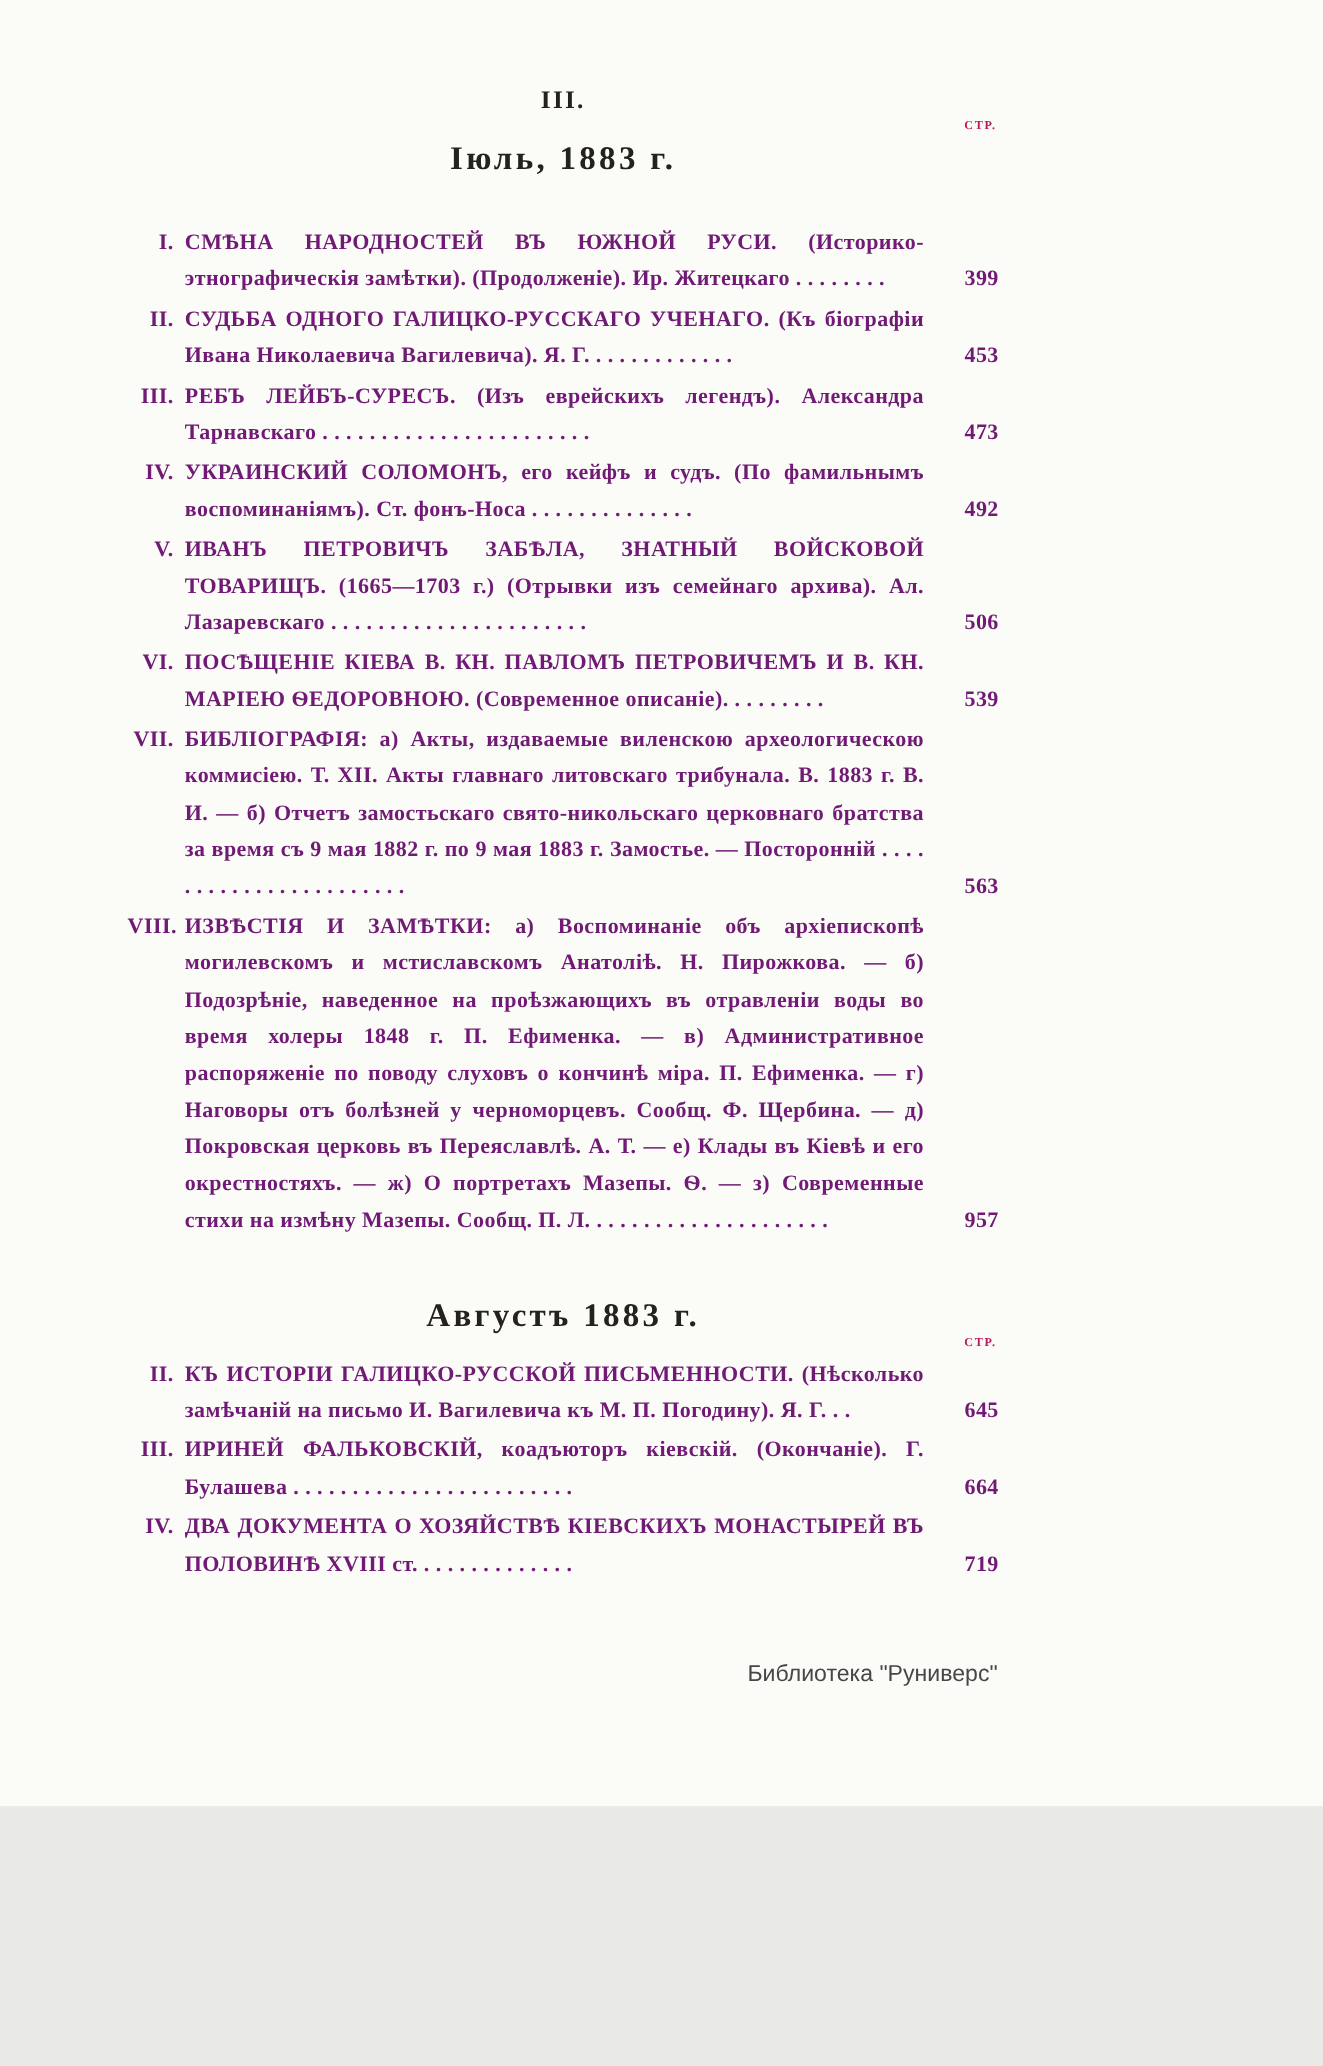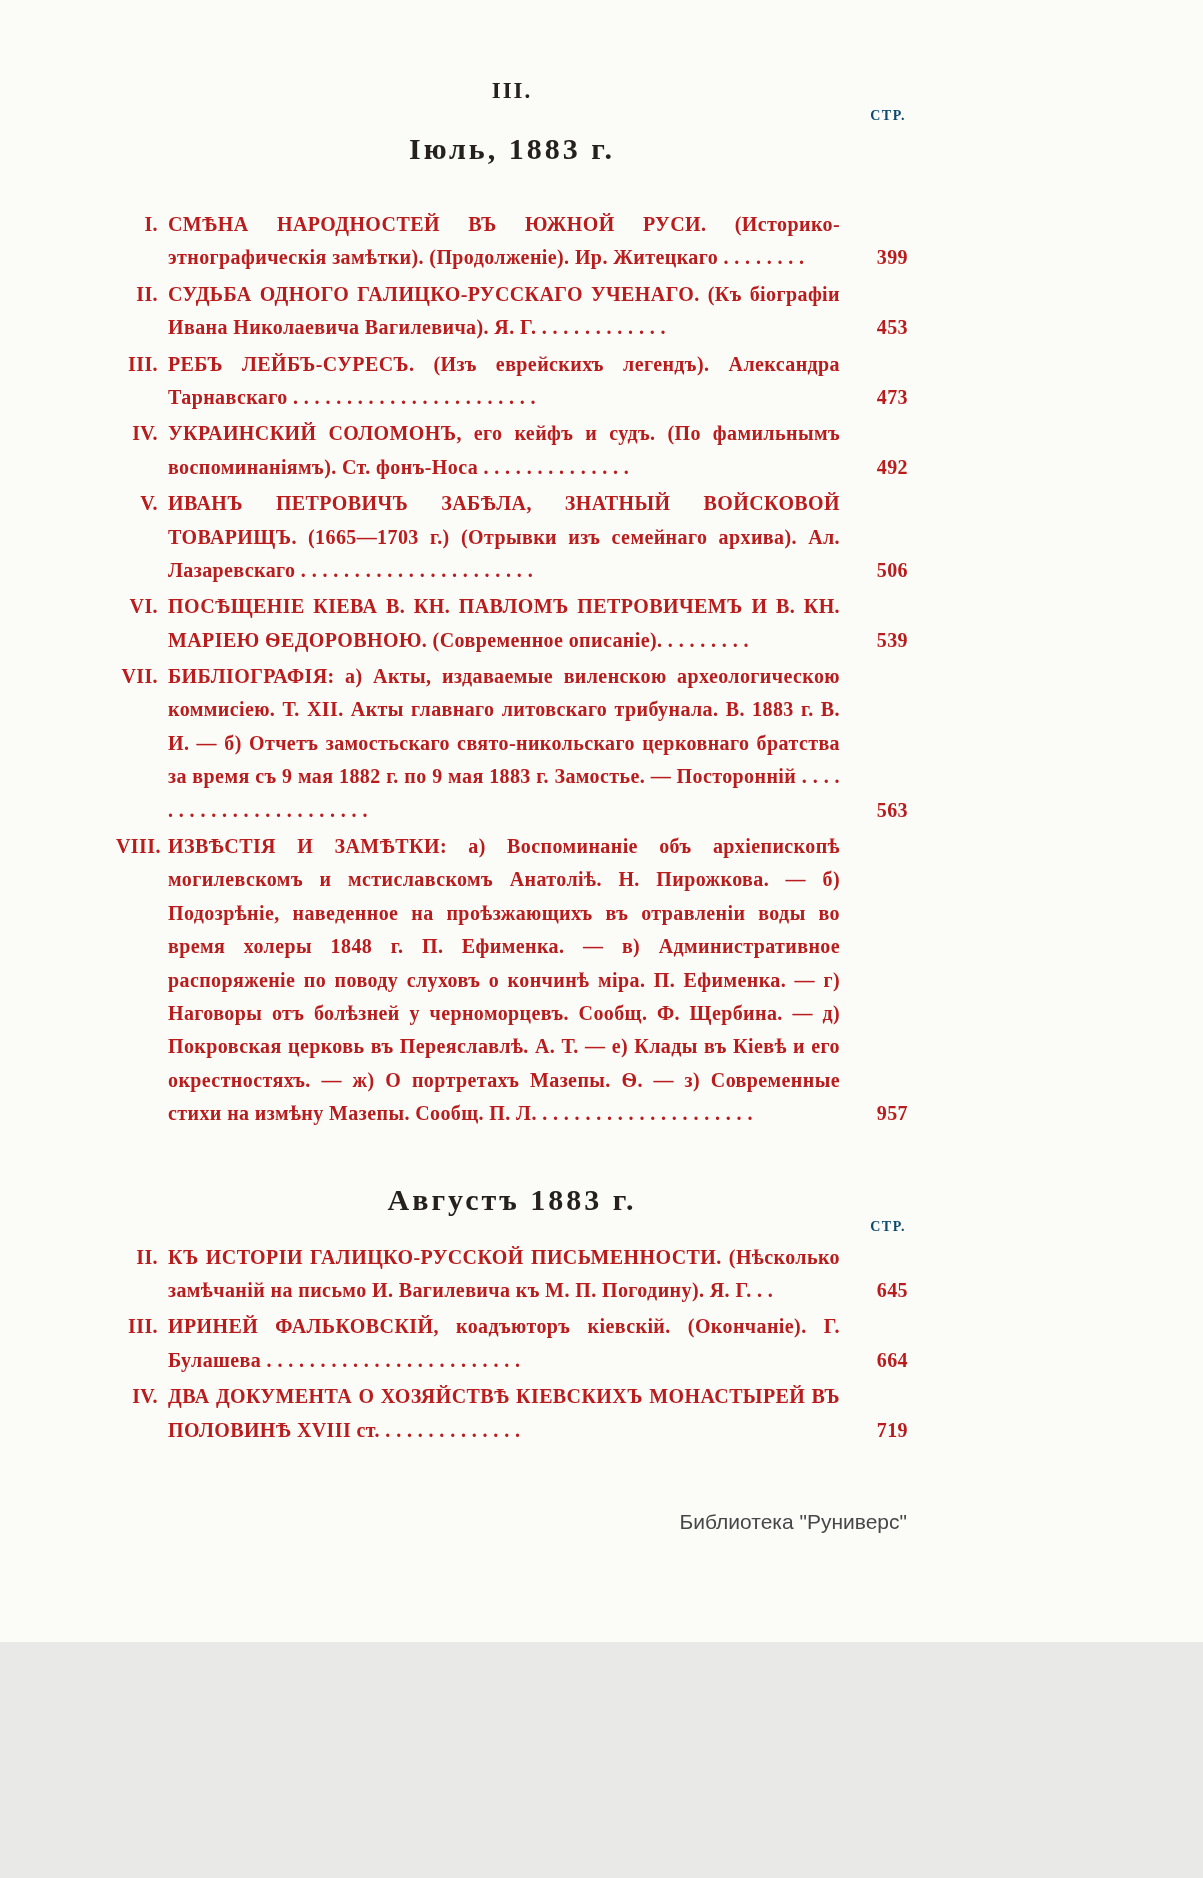--- a/index.html
+++ b/index.html
@@ -16,37 +16,37 @@
     background: #fbfbf8;
   }
   .content {
     position: absolute; left: 116px; top: 78px; width: 792px;
   }
   .folio {
     text-align: center; font-size: 23px; font-weight: bold;
     letter-spacing: 2px; margin-bottom: 4px;
   }
   .str-label {
-    text-align: right; font-size: 14px; font-weight: bold;
-    letter-spacing: 1.5px; padding-right: 2px; color: #0c4a6e;
+    text-align: right; font-size: 11px; font-weight: bold;
+    letter-spacing: 1.5px; padding-right: 2px; color: #be185d;
   }
   .section-title {
     text-align: center; font-size: 30px; font-weight: bold;
     letter-spacing: 3px; margin: 8px 0 42px 0;
   }
   .section-title-2 { margin: 52px 0 2px 0; }
   .entries { margin-top: 6px; }
   .entry {
     position: relative;
     font-size: 20px; line-height: 1.67; font-weight: bold;
     letter-spacing: 0.4px;
     text-align: justify;
     padding-left: 52px; padding-right: 68px;
     margin-bottom: 3px;
-    color: #b91c1c;
+    color: #701a75;
   }
   .entry .num {
     display: inline-block; width: 52px; margin-left: -52px;
     padding-right: 10px; text-align: right;
   }
   .entry .pagenum {
     position: absolute; right: 0; bottom: 0;
     width: 62px; text-align: right; font-family: Liberation Serif, serif;
   }
   .watermark {

